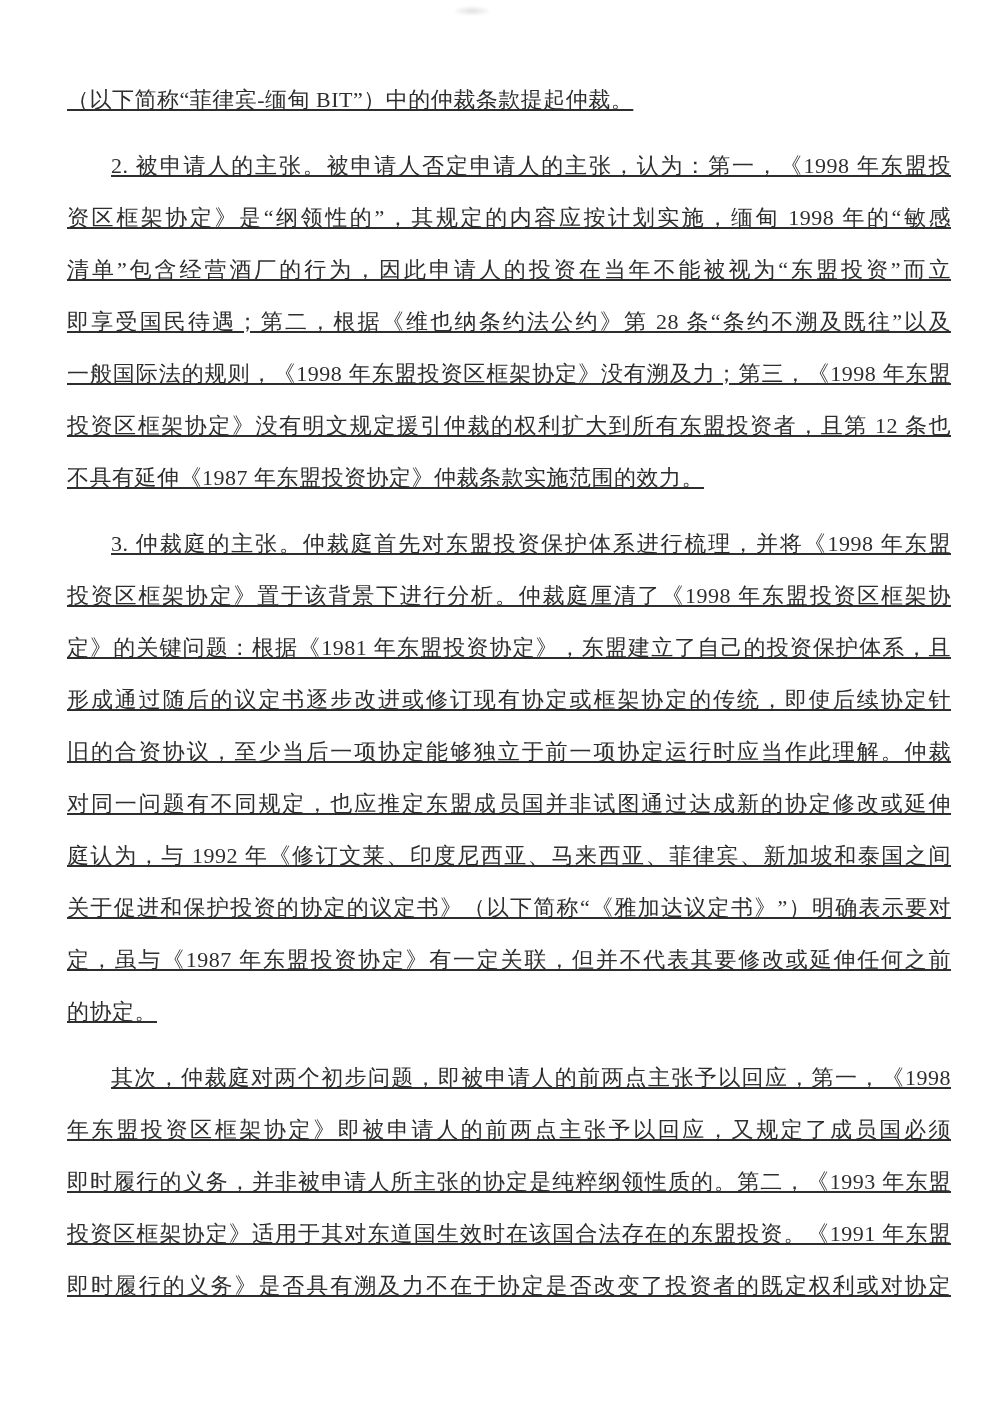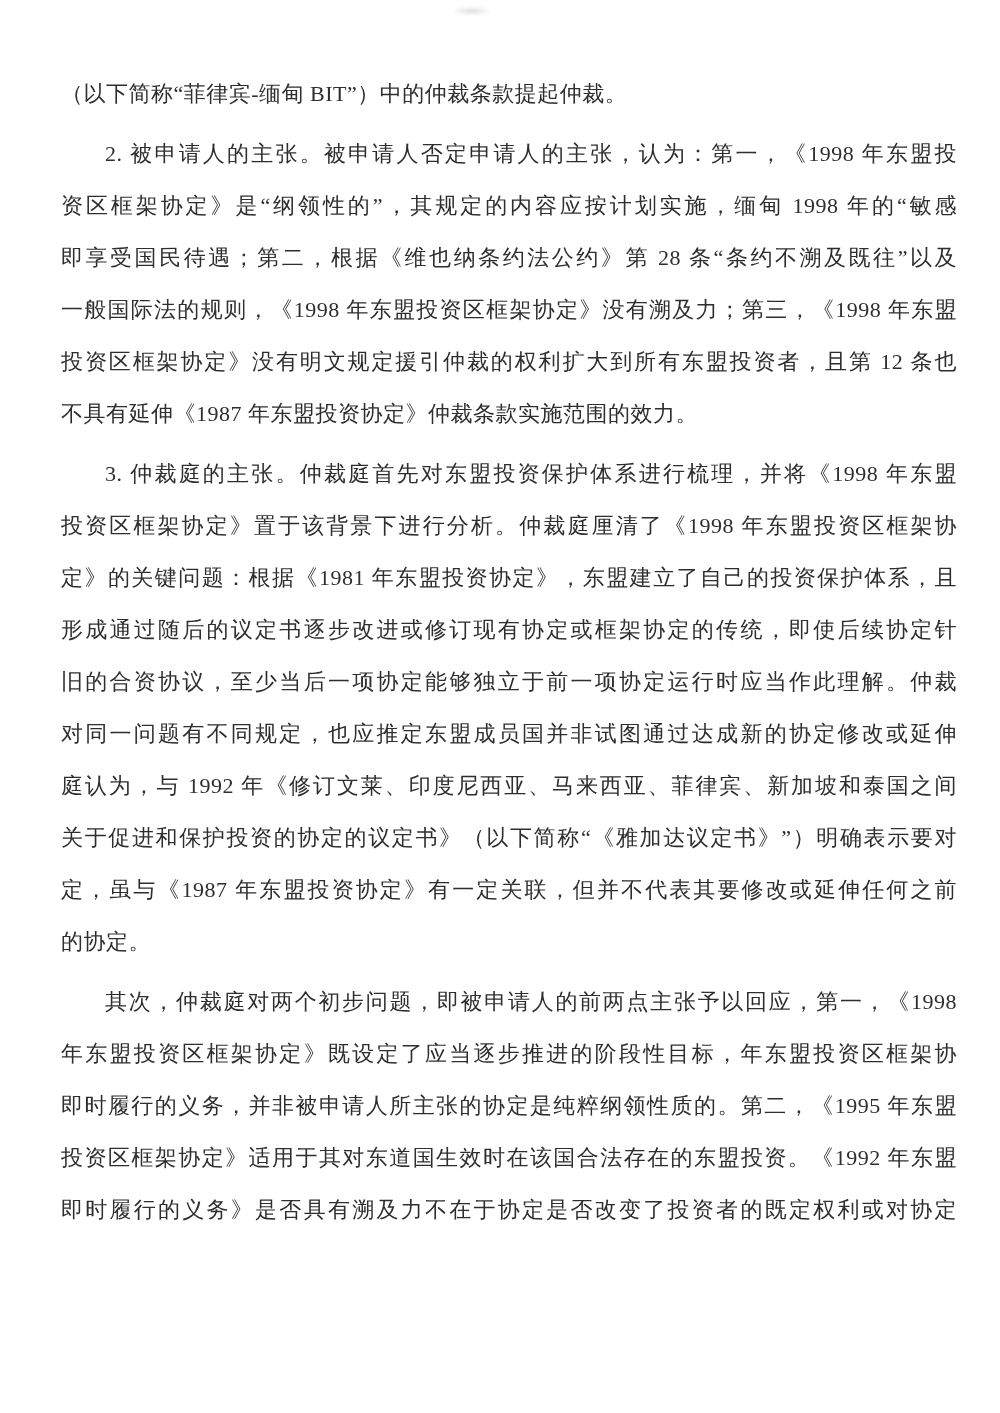--- a/index.html
+++ b/index.html
@@ -16,21 +16,21 @@
     color: #2e2e2e;
   }
   .doc {
     position: absolute;
     left: 53px; top: 60px;
     width: 912px;
     font-size: 22px;
     line-height: 52px;
     letter-spacing: 0.5px;
   }
-  .para { margin: 8px; }
+  .para { margin: 14px; text-decoration: underline; }
   .para + .para { margin-top: 3px; }
   .line {
     height: 52px;
     text-align: justify;
     text-align-last: justify;
     text-justify: inter-ideograph;
     overflow: hidden;
   }
   .line.end { text-align-last: left; }
   .line.indent { text-indent: 2em; }
@@ -51,20 +51,21 @@
 
   <div class="doc">
 
     <div class="para">
       <div class="line end">（以下简称“菲律宾-缅甸 BIT”）中的仲裁条款提起仲裁。</div>
     </div>
 
     <div class="para">
       <div class="line indent">2. 被申请人的主张。被申请人否定申请人的主张，认为：第一，《1998 年东盟投</div>
       <div class="line">资区框架协定》是“纲领性的”，其规定的内容应按计划实施，缅甸 1998 年的“敏感</div>
+      <div class="line">清单”包含经营酒厂的行为，因此申请人的投资在当年不能被视为“东盟投资”而立</div>
       <div class="line">即享受国民待遇；第二，根据《维也纳条约法公约》第 28 条“条约不溯及既往”以及</div>
       <div class="line">一般国际法的规则，《1998 年东盟投资区框架协定》没有溯及力；第三，《1998 年东盟</div>
       <div class="line">投资区框架协定》没有明文规定援引仲裁的权利扩大到所有东盟投资者，且第 12 条也</div>
       <div class="line end">不具有延伸《1987 年东盟投资协定》仲裁条款实施范围的效力。</div>
     </div>
 
     <div class="para">
       <div class="line indent">3. 仲裁庭的主张。仲裁庭首先对东盟投资保护体系进行梳理，并将《1998 年东盟</div>
       <div class="line">投资区框架协定》置于该背景下进行分析。仲裁庭厘清了《1998 年东盟投资区框架协</div>
       <div class="line">定》的关键问题：根据《1981 年东盟投资协定》，东盟建立了自己的投资保护体系，且</div>
@@ -72,20 +73,20 @@
       <div class="line">旧的合资协议，至少当后一项协定能够独立于前一项协定运行时应当作此理解。仲裁</div>
       <div class="line">对同一问题有不同规定，也应推定东盟成员国并非试图通过达成新的协定修改或延伸</div>
       <div class="line">庭认为，与 1992 年《修订文莱、印度尼西亚、马来西亚、菲律宾、新加坡和泰国之间</div>
       <div class="line">关于促进和保护投资的协定的议定书》（以下简称“《雅加达议定书》”）明确表示要对</div>
       <div class="line">定，虽与《1987 年东盟投资协定》有一定关联，但并不代表其要修改或延伸任何之前</div>
       <div class="line end">的协定。</div>
     </div>
 
     <div class="para">
       <div class="line indent">其次，仲裁庭对两个初步问题，即被申请人的前两点主张予以回应，第一，《1998</div>
-      <div class="line">年东盟投资区框架协定》既设定了应当逐步推进的阶段性目标，年东盟投资区框架协</div>
-      <div class="line">即时履行的义务，并非被申请人所主张的协定是纯粹纲领性质的。第二，《1995 年东盟</div>
-      <div class="line">投资区框架协定》适用于其对东道国生效时在该国合法存在的东盟投资。《1992 年东盟</div>
+      <div class="line">年东盟投资区框架协定》即被申请人的前两点主张予以回应，又规定了成员国必须</div>
+      <div class="line">即时履行的义务，并非被申请人所主张的协定是纯粹纲领性质的。第二，《1993 年东盟</div>
+      <div class="line">投资区框架协定》适用于其对东道国生效时在该国合法存在的东盟投资。《1991 年东盟</div>
       <div class="line">即时履行的义务》是否具有溯及力不在于协定是否改变了投资者的既定权利或对协定</div>
     </div>
 
   </div>
 </div>
 
 </body></html>

